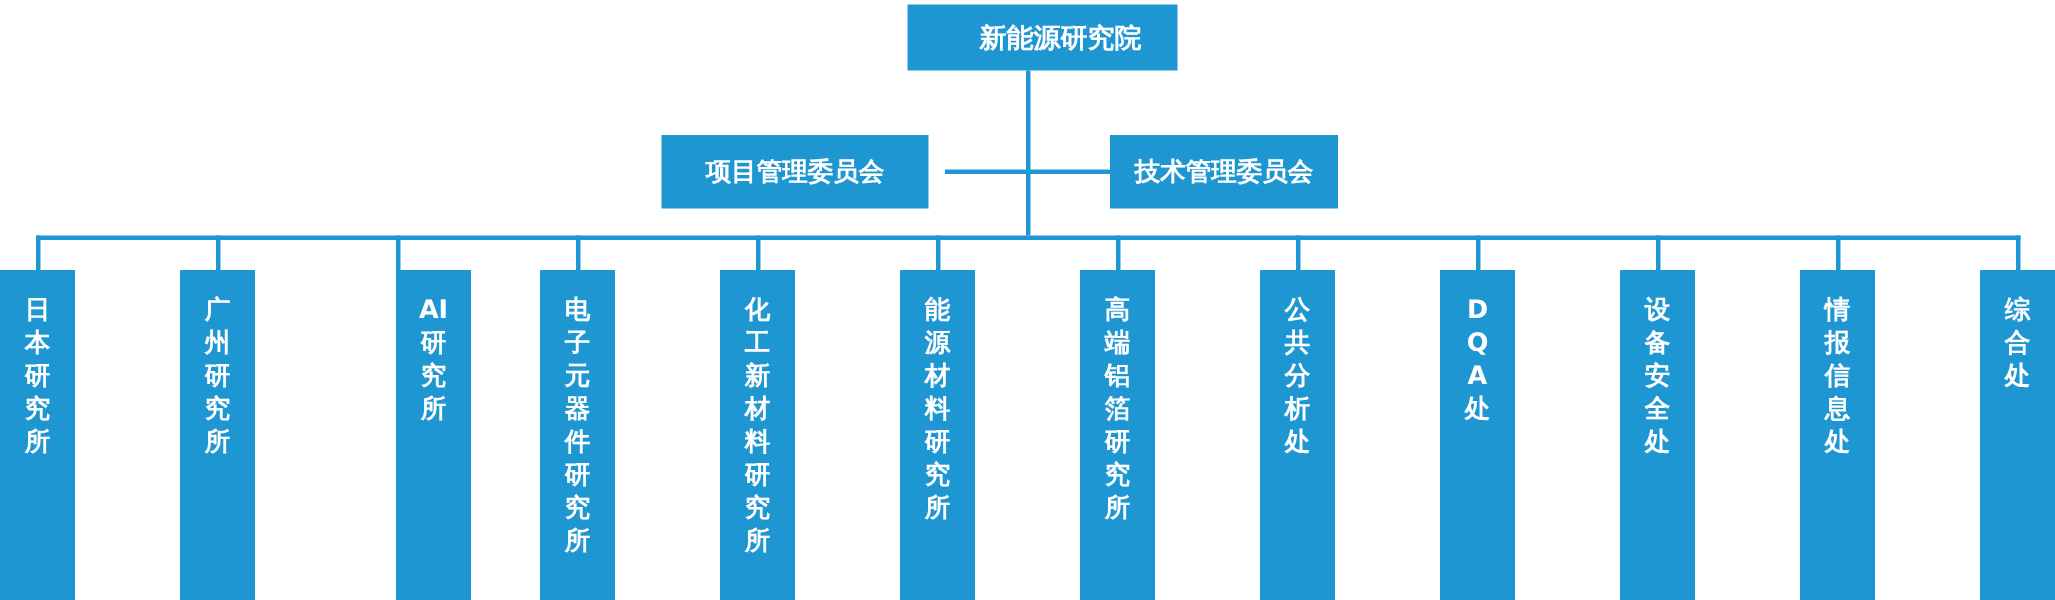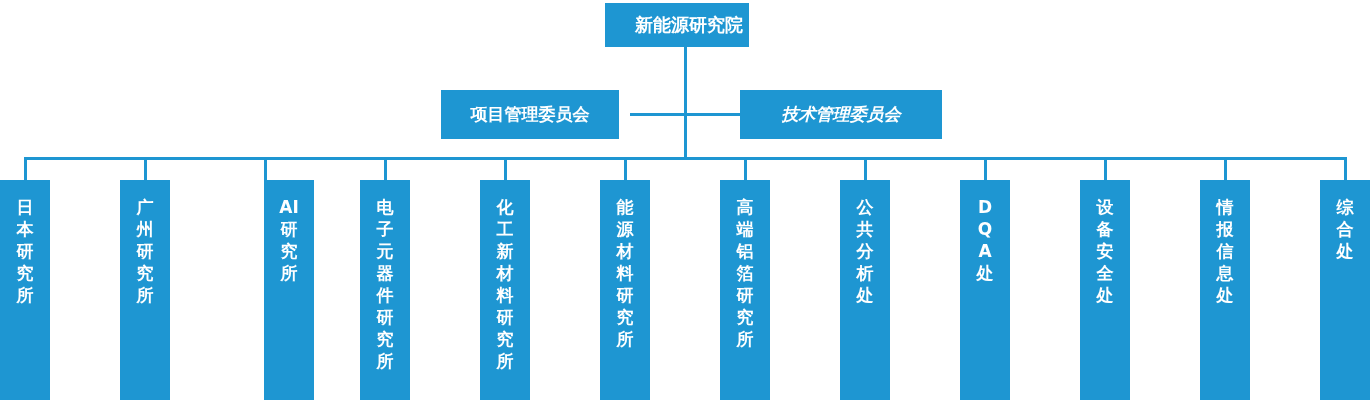--- a/index.html
+++ b/index.html
@@ -21,30 +21,30 @@
     color: #ffffff;
     font-weight: bold;
     display: flex;
     align-items: center;
     justify-content: center;
     box-sizing: border-box;
     text-align: center;
   }
   .root-node {
     left: 605px; top: 3px;
-    width: 144px; height: 44px;
+    width: 180px; height: 44px;
     font-size: 18px;
     padding-left: 24px;
   }
   .committee-node {
     top: 90px; height: 49px;
     font-size: 17px;
   }
   .committee-left  { left: 441px; width: 178px; }
-  .committee-right { left: 740px; width: 202px; font-style: italic; }
+  .committee-right { left: 740px; width: 152px; }
   .line {
     position: absolute;
     background: var(--blue, #1E96D2);
   }
   .root-vline      { left: 683.5px; top: 47px;  width: 3px;    height: 110px; }
   .committee-hline { left: 630px;   top: 113px; width: 112px;  height: 3px; }
   .main-rail       { left: 23.5px;  top: 157px; width: 1323px; height: 3px; }
   .dept-stub {
     position: absolute;
     top: 157px; width: 3px; height: 24px;

